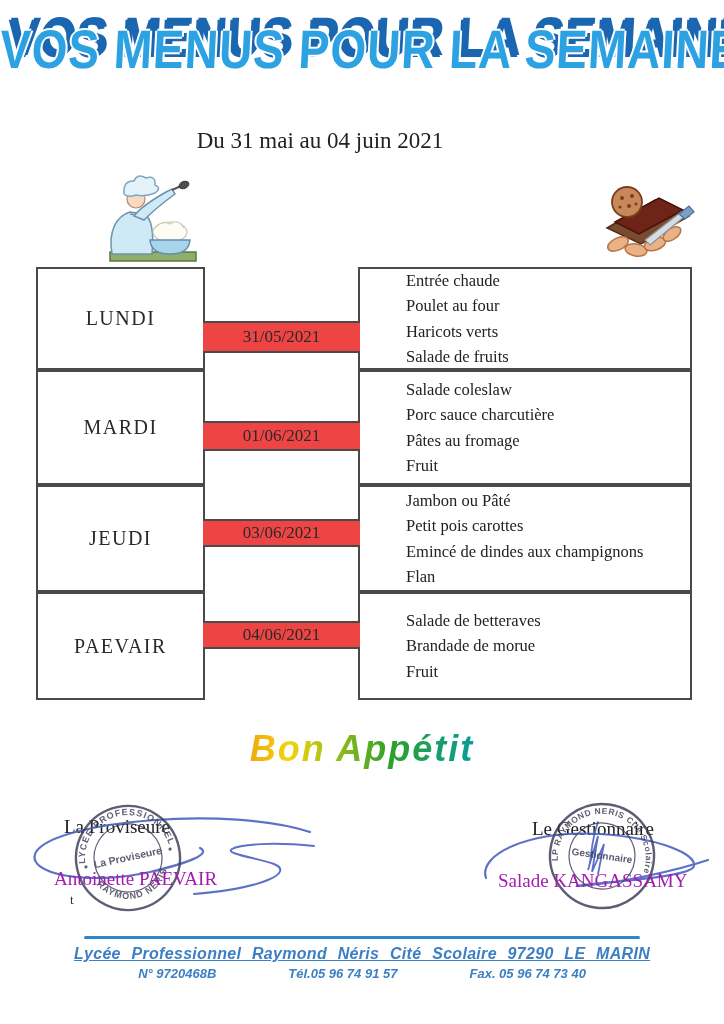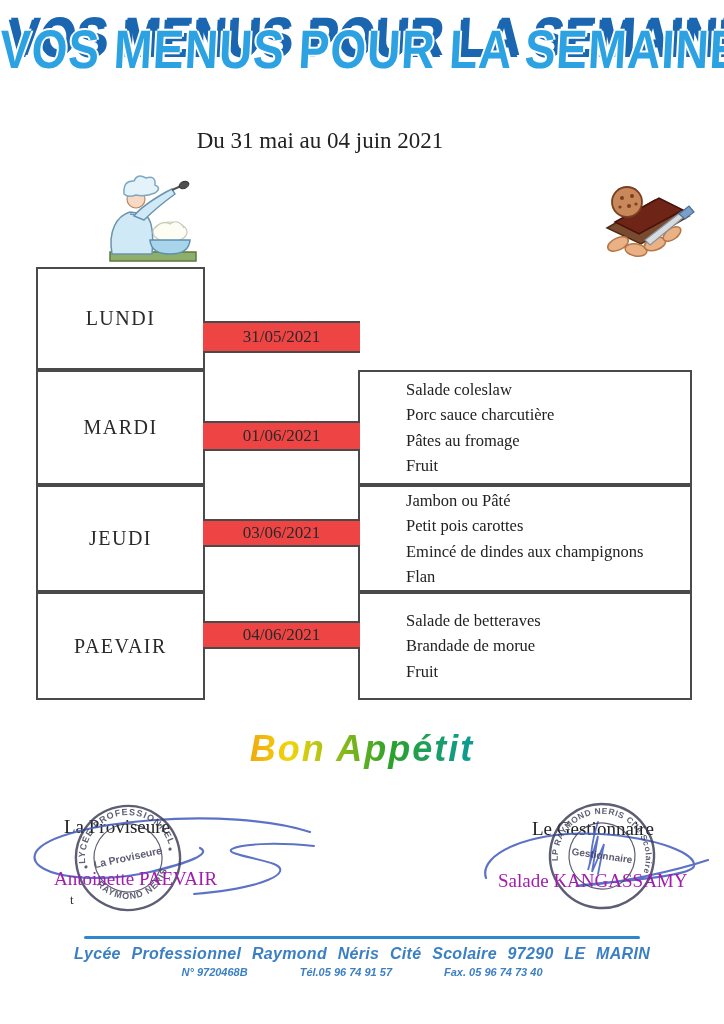--- a/index.html
+++ b/index.html
@@ -77,22 +77,22 @@
   .stamp-left{left:72px;top:802px;}
   .stamp-right{left:546px;top:800px;}
   .sig-stroke{position:absolute;}
   .sig-stroke-left{left:22px;top:806px;}
   .sig-stroke-right{left:478px;top:808px;}
   
   .footer{position:absolute;left:0;top:936px;width:724px;
     font-family:"Liberation Sans", sans-serif;font-weight:bold;font-style:italic;
     color:#3b7fc4;text-align:center;}
   .footer-rule{width:556px;height:3px;background:#2e86cf;margin:0 auto 6px auto;border-radius:2px;}
-  .footer-line1{font-size:16px;word-spacing:6px;letter-spacing:0.3px;}
-  .footer-line2{margin-top:3px;font-size:11px;display:flex;justify-content:center;gap:52px;}
+  .footer-line1{font-size:16px;word-spacing:6px;letter-spacing:0.3px;text-decoration:underline;}
+  .footer-line2{margin-top:3px;font-size:13px;display:flex;justify-content:center;gap:72px;}
 </style>
 </head>
 <body>
 
 <div class="page">
 
   <div class="title">VOS MENUS POUR LA SEMAINE</div>
 
   <div class="subtitle">Du 31 mai au 04 juin 2021</div>
 
@@ -126,20 +126,26 @@
     <path d="M52,58 L88,30 L91,35 L57,63 Z" fill="#d6dde2" stroke="#8a9298" stroke-width="1.2"></path>
     <path d="M86,32 L96,24 L101,30 L92,37 Z" fill="#7aa0c8" stroke="#4a6f9a" stroke-width="1.2"></path>
   </svg>
 
   <div class="menu-table">
 
     <div class="mrow r1">
       <div class="daybox">LUNDI</div>
       <div class="connector">
         <div class="dateband">31/05/2021</div>
+      </div>
+      <div class="menubox">
+        <div>Entrée chaude</div>
+        <div>Poulet au four</div>
+        <div>Haricots verts</div>
+        <div>Salade de fruits</div>
       </div>
     </div>
 
     <div class="mrow r2">
       <div class="daybox">MARDI</div>
       <div class="connector">
         <div class="dateband">01/06/2021</div>
       </div>
       <div class="menubox">
         <div>Salade coleslaw</div>

